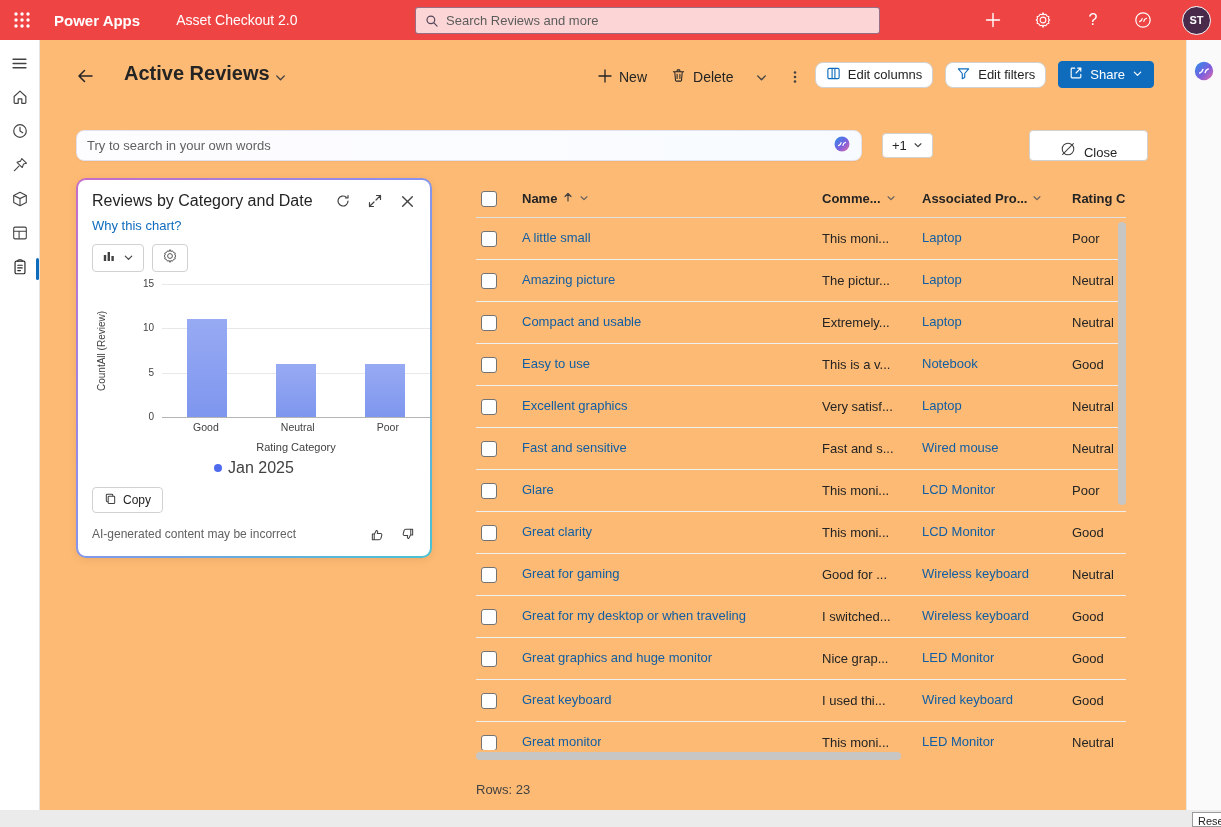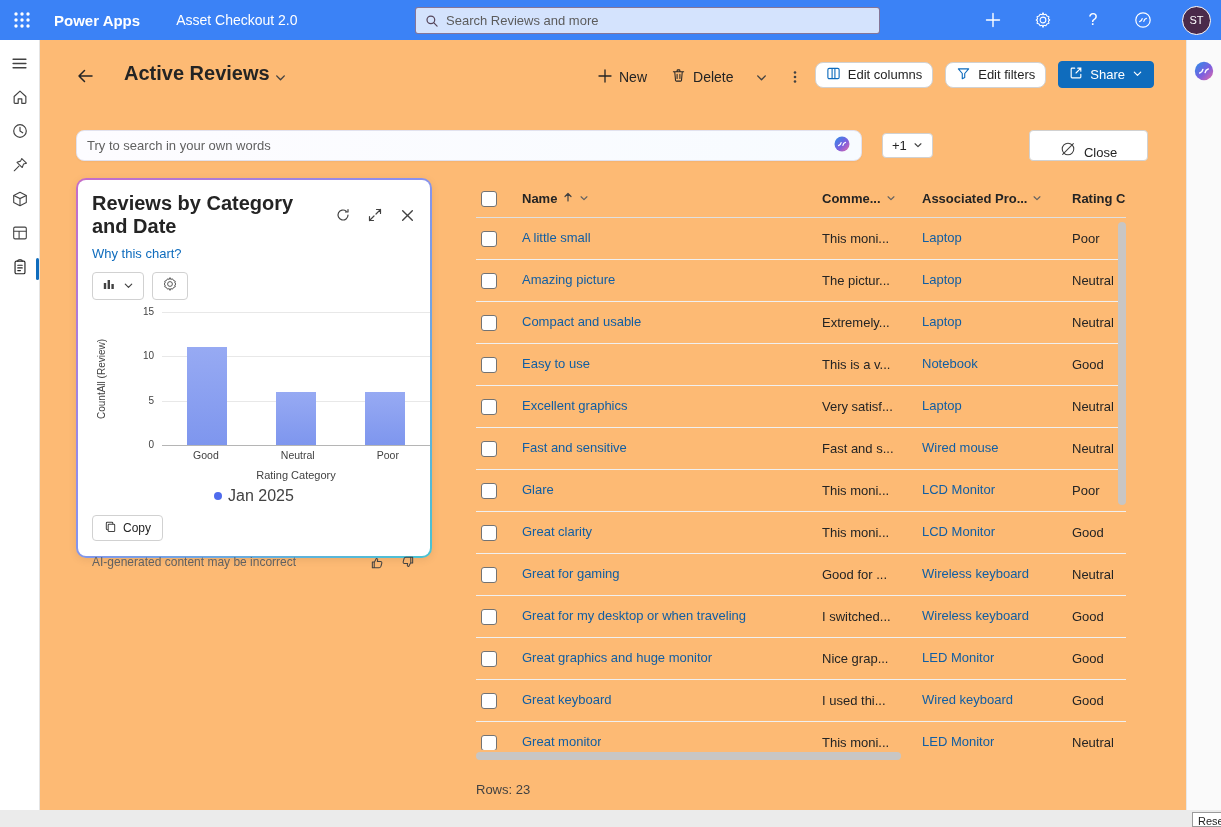--- a/index.html
+++ b/index.html
@@ -1,30 +1,30 @@
 <!DOCTYPE html>
 <html><head>
 <meta charset="utf-8">
 <style>
   *{margin:0;padding:0;box-sizing:border-box;font-family:"Liberation Sans",sans-serif}
   html,body{width:1221px;height:827px}
   body{position:relative;background:#fff;overflow:hidden}
 
   
-  .topbar{position:absolute;left:0;top:0;width:1221px;height:40px;background:#3b82f6;color:#fff;display:flex;align-items:center;z-index:10}
+  .topbar{position:absolute;left:0;top:0;width:1221px;height:40px;background:#ef4444;color:#fff;display:flex;align-items:center;z-index:10}
   .waffle{width:44px;height:40px;display:flex;align-items:center;justify-content:center;cursor:pointer}
   .brand{font-size:15px;font-weight:700;margin-left:10px;white-space:nowrap}
   .appname{font-size:14px;margin-left:36px;white-space:nowrap}
   .tb-search{position:absolute;left:415px;top:7px;width:465px;height:27px;background:rgba(255,255,255,.78);border:1px solid rgba(70,25,70,.55);border-radius:3px;display:flex;align-items:center;padding:0 8px;gap:6px}
   .tb-search input{flex:1;border:none;outline:none;background:transparent;font-size:13px;color:#3a3a3a}
   .tb-search input::placeholder{color:#5c5c5c}
   .tb-right{position:absolute;right:10px;top:0;height:40px;display:flex;align-items:center;gap:28px}
   .tb-icon{display:flex;align-items:center;justify-content:center;width:22px;height:22px;cursor:pointer}
   .help-q{font-size:16px;color:#fff}
-  .avatar{width:29px;height:29px;border-radius:50%;background:#4a2a4a;border:1.5px solid #fff;color:#fff;font-size:11px;font-weight:400;display:flex;align-items:center;justify-content:center;cursor:pointer}
+  .avatar{width:29px;height:29px;border-radius:50%;background:#4a2a4a;border:1.5px solid #fff;color:#fff;font-size:11px;font-weight:700;display:flex;align-items:center;justify-content:center;cursor:pointer}
 
   
   .sidebar{position:absolute;left:0;top:40px;width:40px;height:770px;background:#fff;border-right:1px solid #e4e4e4;padding-top:8px;z-index:5}
   .nav-item{width:39px;height:34px;display:flex;align-items:center;justify-content:center;position:relative;cursor:pointer}
   .nav-item.active::after{content:'';position:absolute;right:0;top:6px;width:3px;height:22px;background:#0f6cbd;border-radius:2px}
 
   
   .main{position:absolute;left:40px;top:40px;width:1146px;height:770px;background:#fdba74;overflow:hidden}
 
   .back-btn{position:absolute;left:34px;top:25px;width:22px;height:22px;display:flex;align-items:center;justify-content:center;cursor:pointer}
@@ -43,21 +43,21 @@
   .nl-input{position:absolute;left:36px;top:90px;width:786px;height:31px;border:1px solid #e2e2ee;border-radius:8px;background:linear-gradient(90deg,#fdfcff 0%,#f7fbff 100%);display:flex;align-items:center;padding:0 10px;gap:8px;box-shadow:0 1px 2px rgba(0,0,0,.04)}
   .nl-input input{flex:1;border:none;outline:none;background:transparent;font-size:13px;color:#242424}
   .nl-input input::placeholder{color:#616161}
   .chip{position:absolute;left:842px;top:93px;height:25px;display:flex;align-items:center;gap:6px;padding:0 9px;border:1px solid #d1d1d1;border-radius:4px;background:#fff;font-size:13px;color:#242424;cursor:pointer}
   .close-btn{position:absolute;left:989px;top:90px;width:119px;height:31px;display:flex;align-items:flex-end;justify-content:center;gap:8px;border:1px solid #d1d1d1;border-radius:4px;background:#fff;font-size:13px;color:#242424;cursor:pointer}
 
   
   .chart-card{position:absolute;left:36px;top:138px;width:356px;height:380px;padding:2px;border-radius:10px;background:linear-gradient(135deg,#c56cc8 0%,#8b90ee 45%,#49c3d2 100%);box-shadow:0 2px 8px rgba(0,0,0,.08)}
   .card-inner{width:100%;height:100%;background:#fff;border-radius:8px;padding:12px 14px;position:relative}
   .card-head{display:flex;align-items:center;justify-content:space-between}
-  .card-title{font-size:20px;font-weight:700;color:#242424}
+  .card-title{font-size:16px;font-weight:400;color:#242424}
   .card-head-icons{display:flex;align-items:center;gap:14px}
   .icon-btn{width:18px;height:18px;display:flex;align-items:center;justify-content:center;cursor:pointer}
   .why-link{display:inline-block;margin-top:8px;font-size:13px;color:#0f6cbd;cursor:pointer}
   .controls{margin-top:10px;display:flex;gap:8px}
   .ctrl{height:28px;border:1px solid #d1d1d1;border-radius:4px;background:#fff;display:flex;align-items:center;gap:7px;padding:0 9px;cursor:pointer}
   .chart-area{position:relative;height:158px;margin-top:8px}
   .ylab{position:absolute;left:2px;top:4px;height:133px;width:14px;display:flex;align-items:center;justify-content:center;writing-mode:vertical-rl;transform:rotate(180deg);font-size:10px;color:#424242;white-space:nowrap}
   .yticks{position:absolute;left:38px;top:4px;width:26px;height:133px}
   .ytick{position:absolute;right:2px;font-size:10px;color:#424242;text-align:right;width:24px}
   .plot{position:absolute;left:70px;top:4px;width:268px;height:133px}

